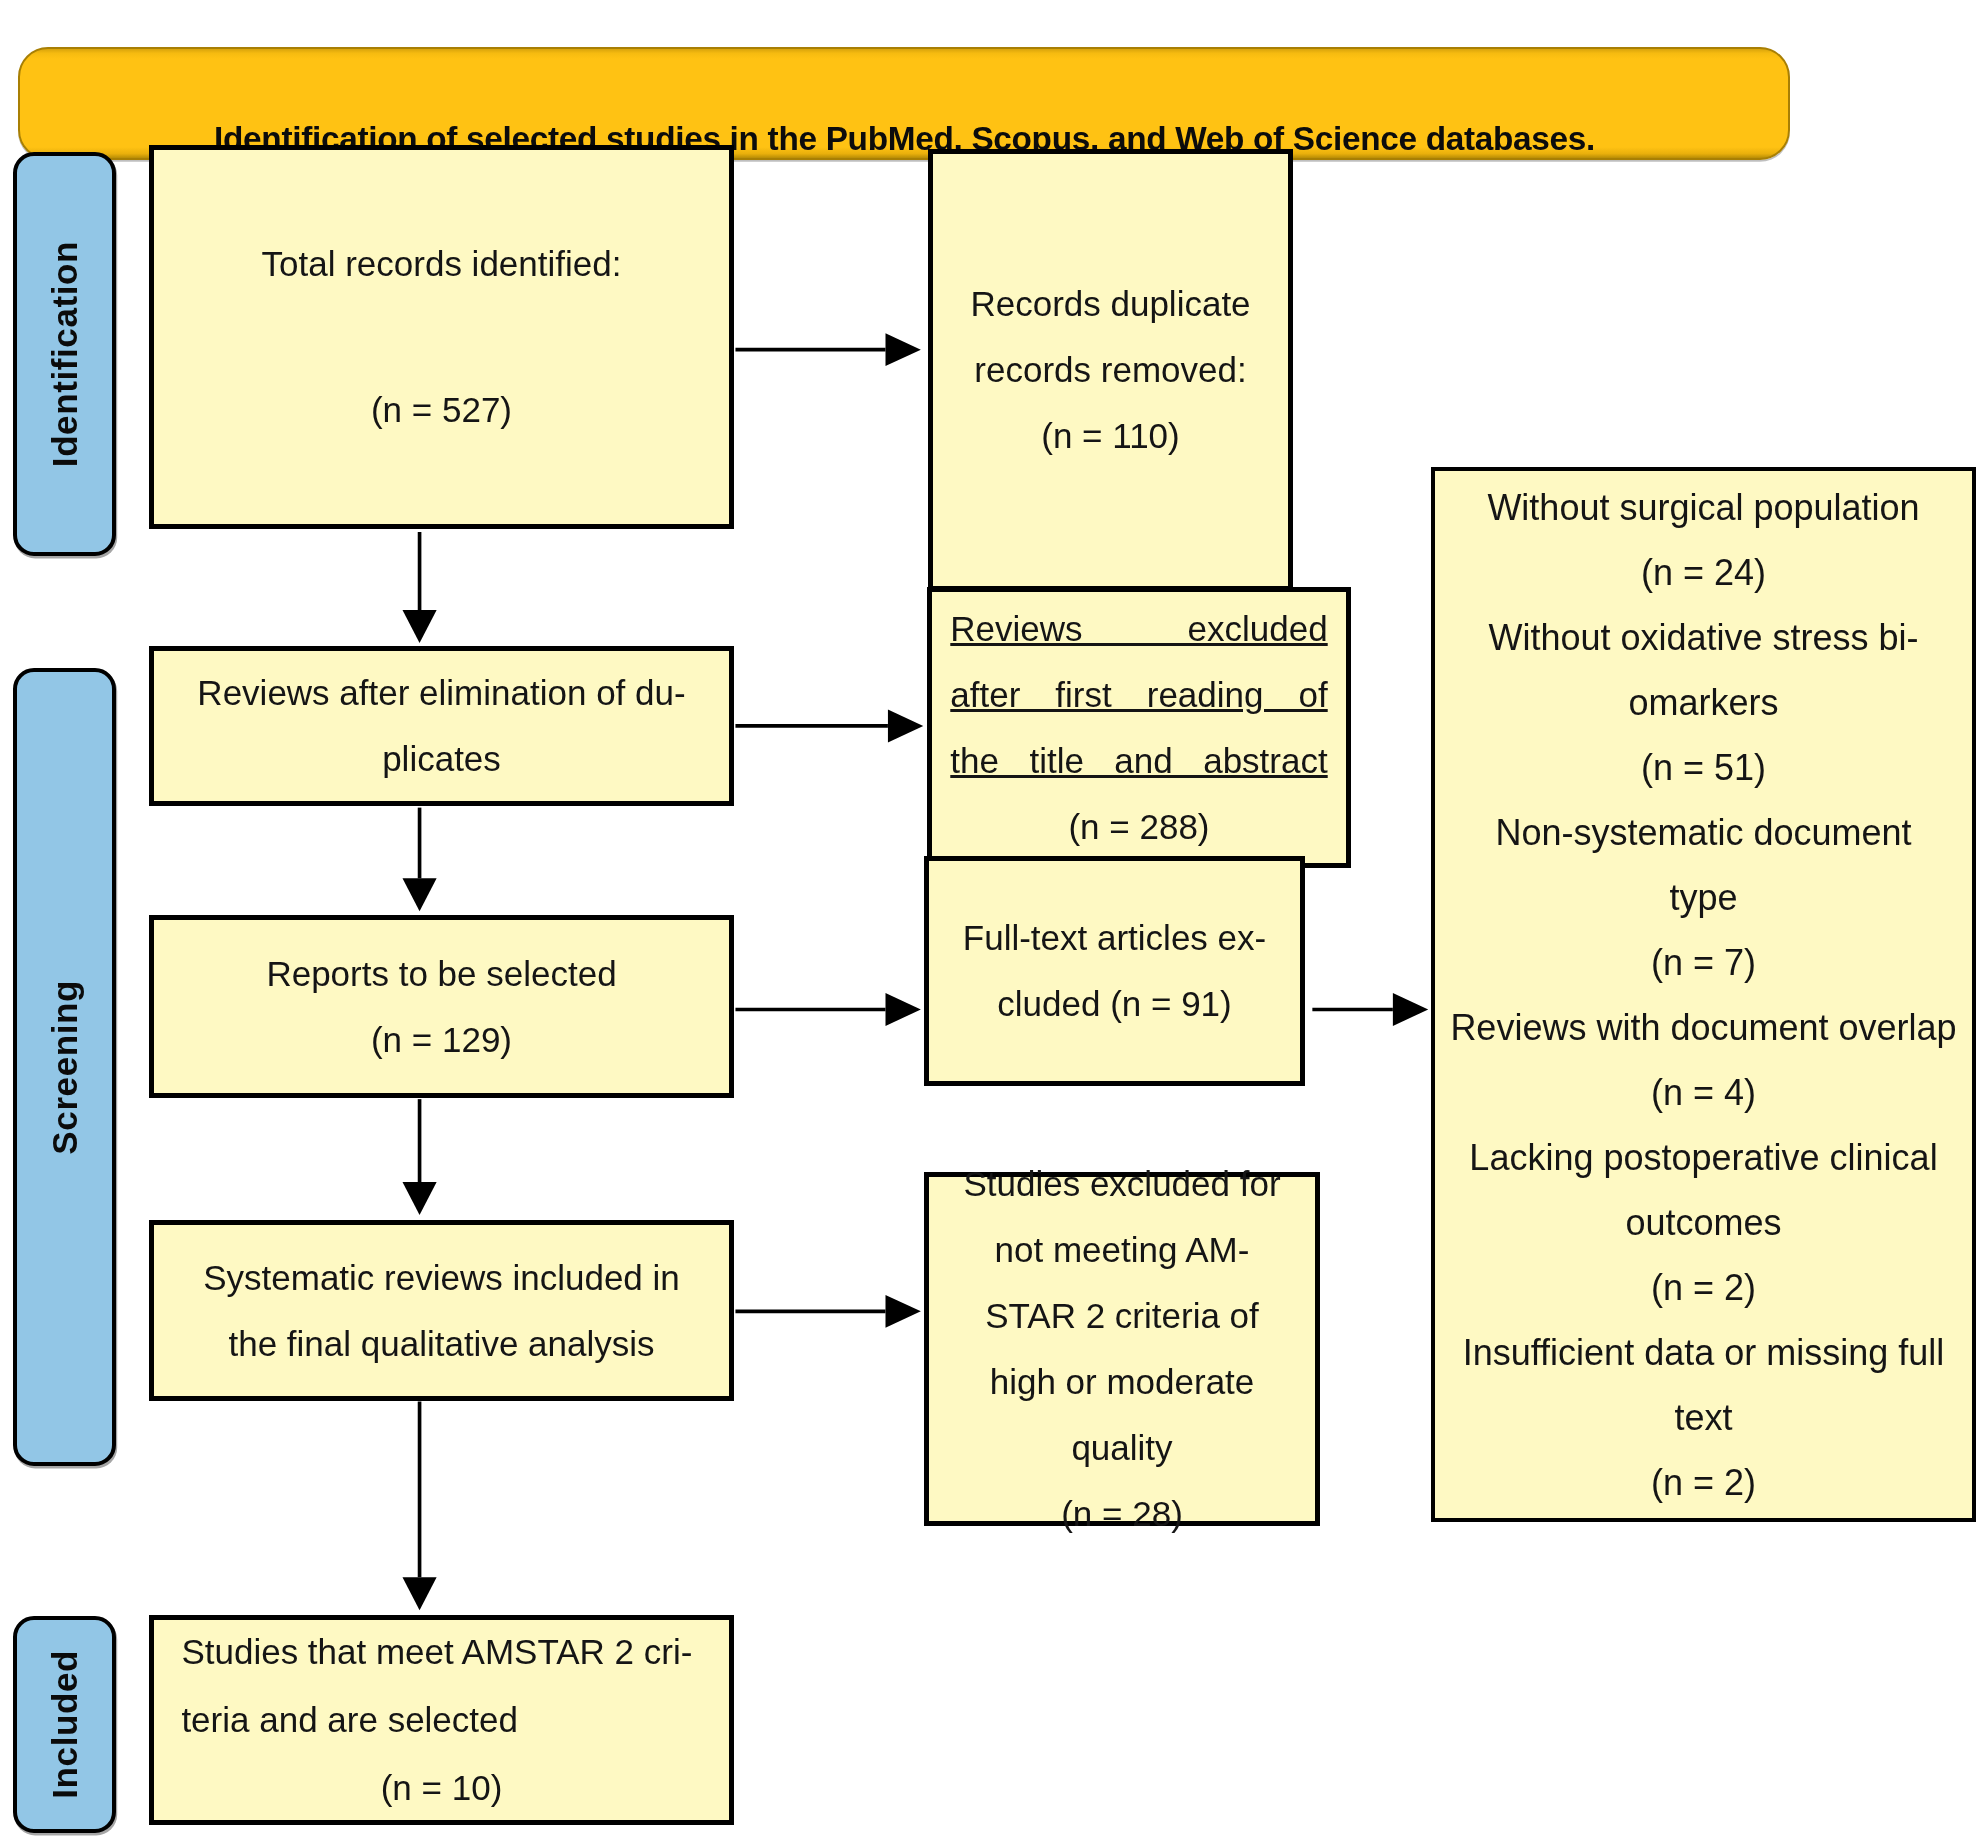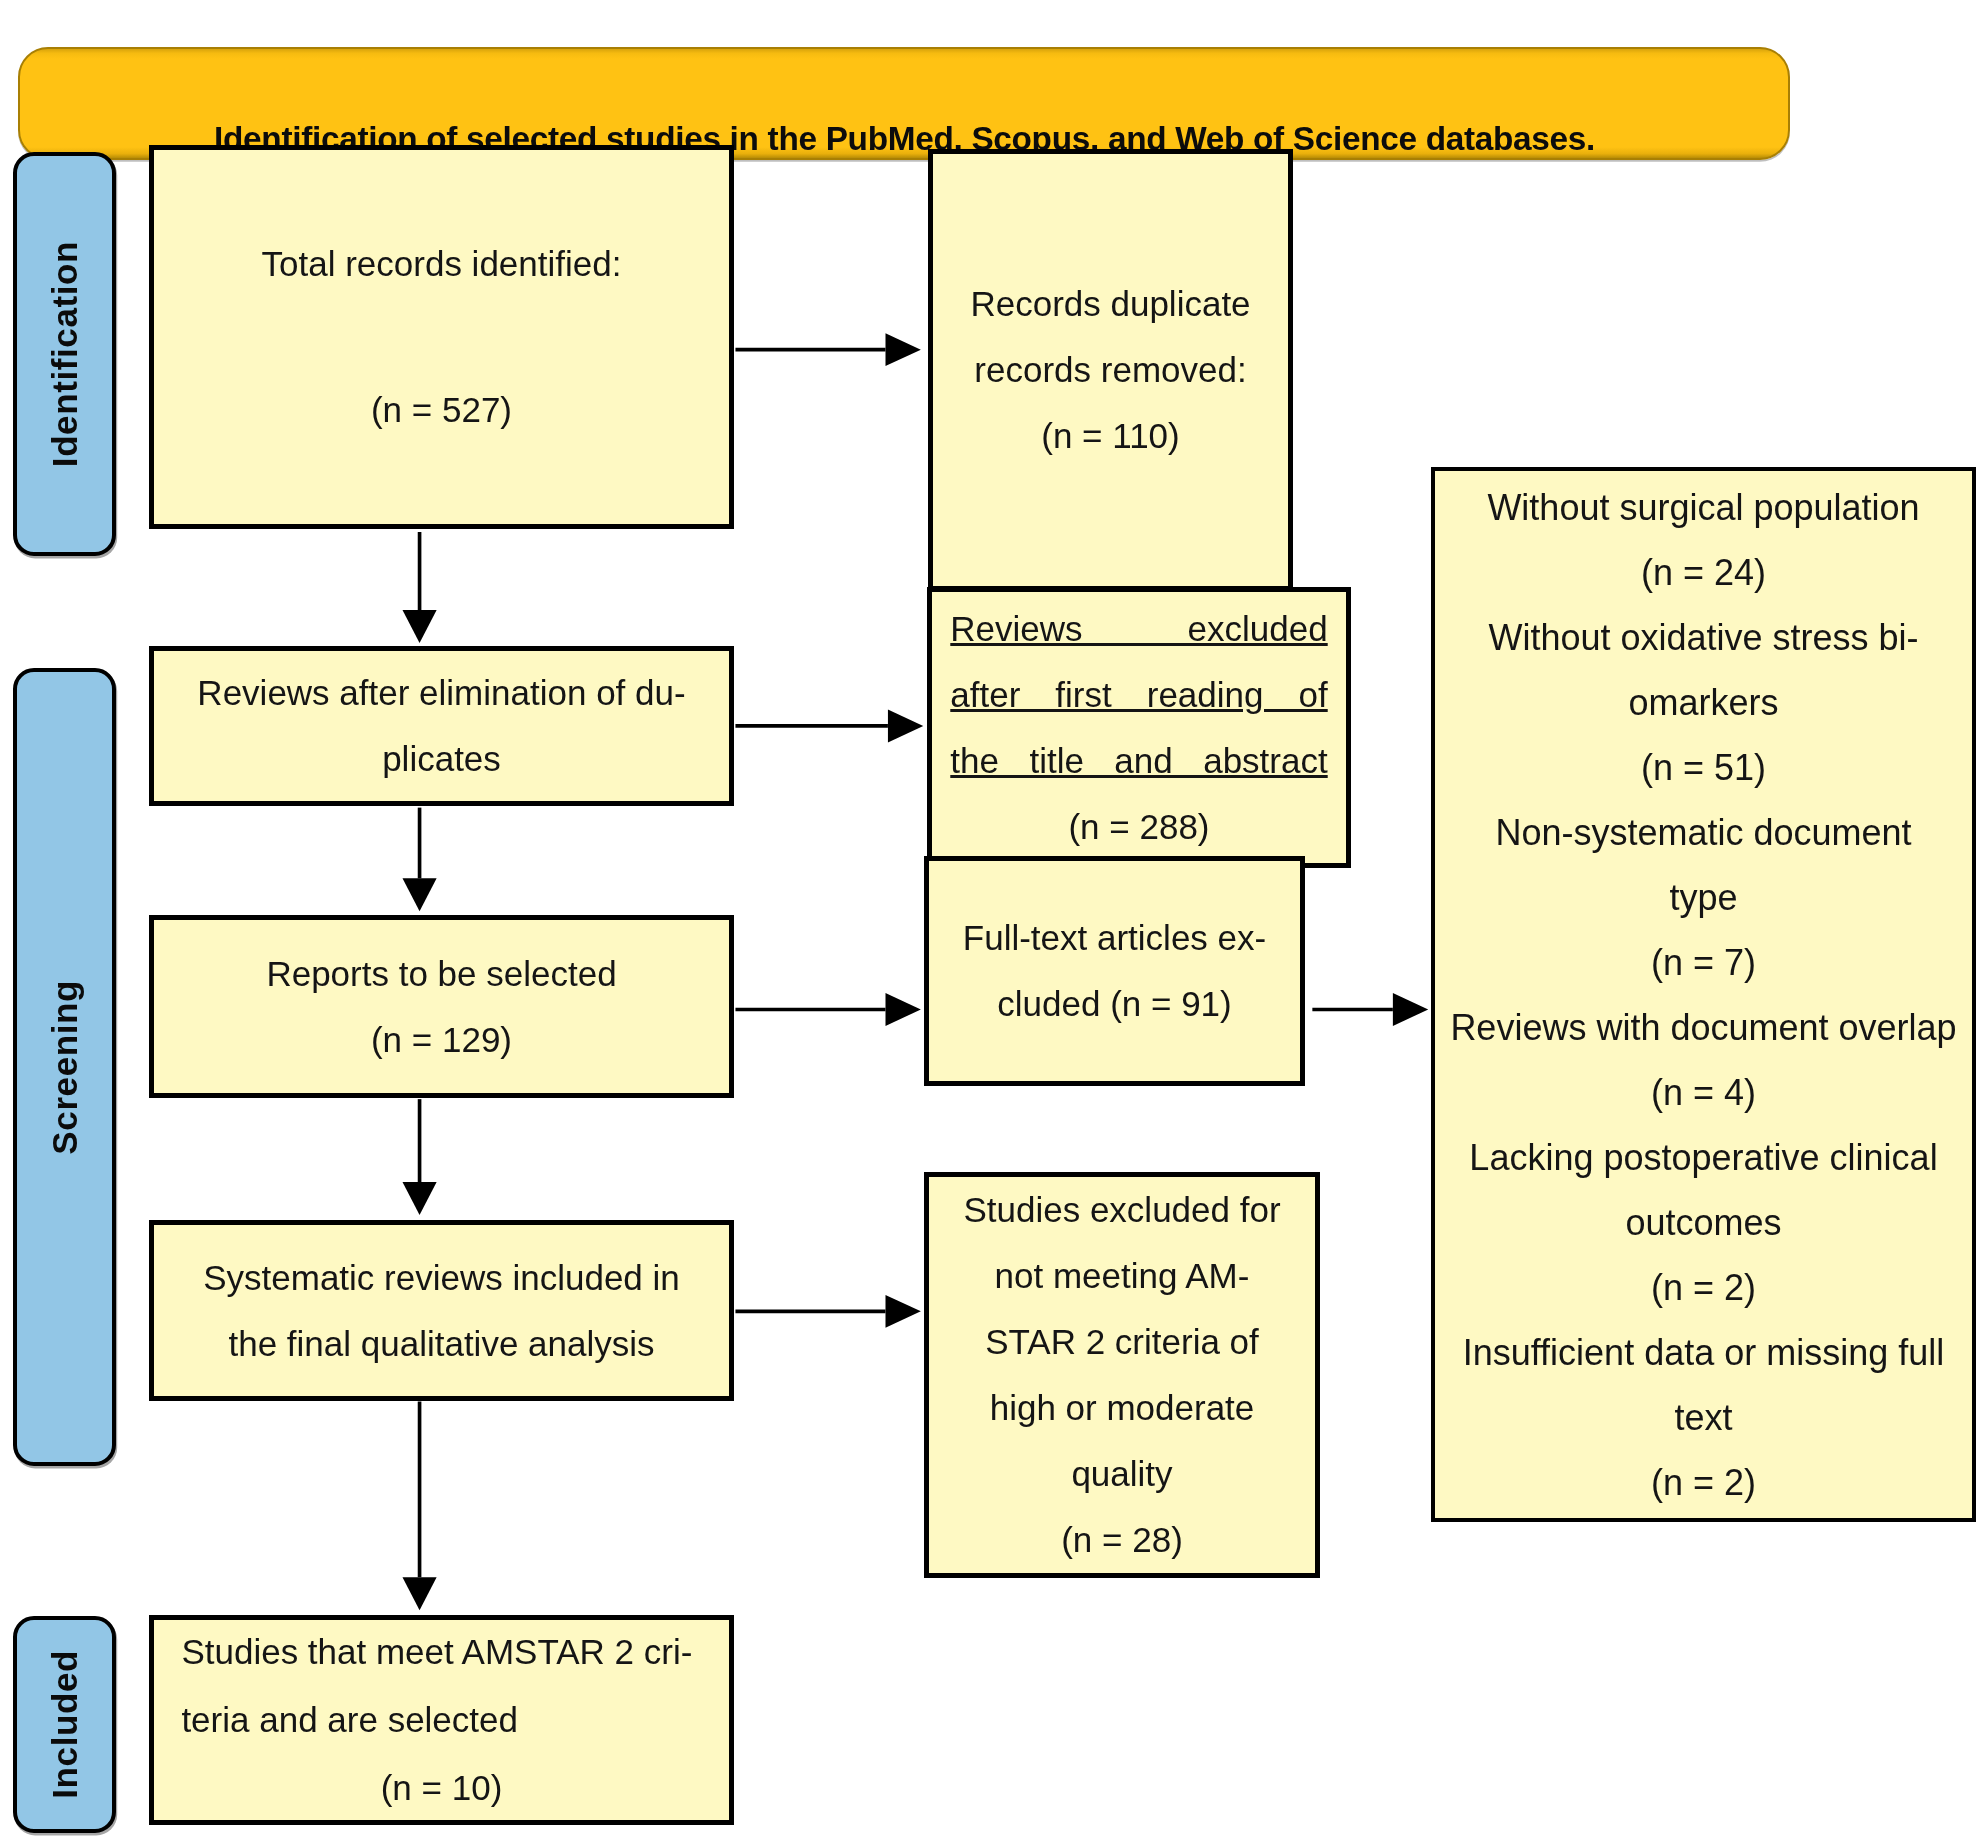--- a/index.html
+++ b/index.html
@@ -46,21 +46,21 @@
   .fbox .ln{width:100%;}
   .fbox .just{text-align:justify;text-align-last:justify;padding:0 18.3px;box-sizing:border-box;text-decoration:underline;}
   .fbox .left{text-align:left;padding:0 0 0 27.4px;box-sizing:border-box;}
   #box-total{left:149px;top:145px;width:585px;height:384px;line-height:146px;}
   #box-duplicates{left:928px;top:149px;width:365px;height:442px;}
   #box-after-dup{left:149px;top:646px;width:585px;height:160px;}
   #box-title-abs{left:927px;top:587px;width:424px;height:281px;}
   #box-reports{left:149px;top:915px;width:585px;height:183px;}
   #box-fulltext{left:924px;top:856px;width:381px;height:230px;}
   #box-qualitative{left:149px;top:1220px;width:585px;height:181px;}
-  #box-amstar{left:924px;top:1172px;width:396px;height:406px;}
+  #box-amstar{left:924px;top:1172px;width:396px;height:354px;}
   #box-final{left:149px;top:1615px;width:585px;height:210px;line-height:68px;}
   #box-reasons{left:1431px;top:467px;width:545px;height:1055px;font-size:36px;line-height:65px;border-width:4.9px;}
   
   #arrow-layer{position:absolute;left:0;top:0;width:1985px;height:1847px;pointer-events:none;}
   #arrow-layer path{stroke:#000;stroke-width:6;fill:none;}
   #arrow-layer polygon{fill:#000;stroke:none;}
 </style>
 </head>
 <body>
 

